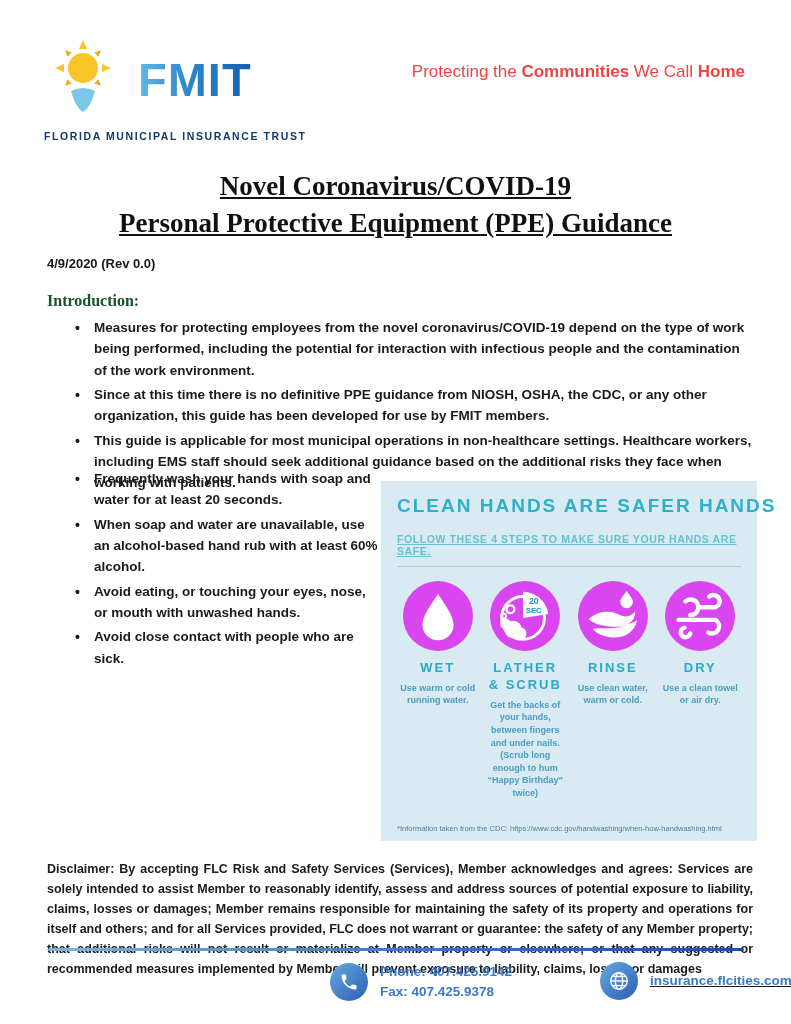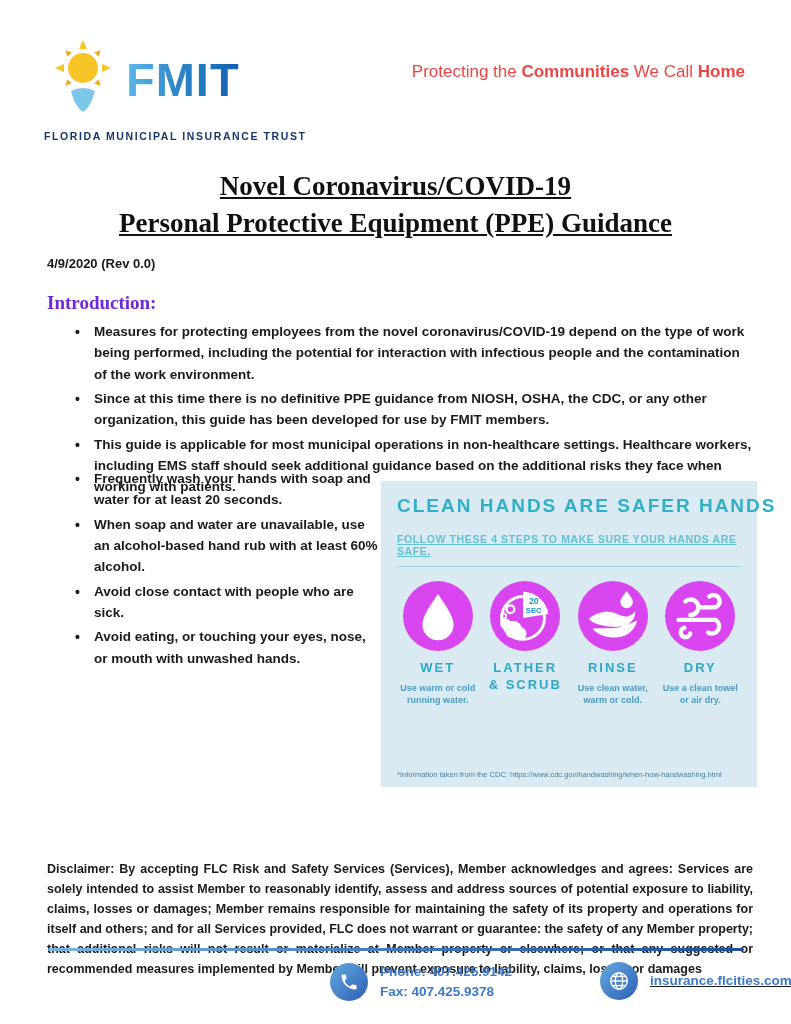--- a/index.html
+++ b/index.html
@@ -4,21 +4,21 @@
 <style>
   * { margin:0; padding:0; box-sizing:border-box; }
   html,body { background:#888; }
   .page {
     position:relative; width:791px; height:1024px; margin:0 auto;
     background:#ffffff; overflow:hidden;
     font-family:"Liberation Sans", sans-serif; color:#1a1a1a;
   }
   
   .logo { position:absolute; left:44px; top:34px; }
-  .logo-top { display:flex; align-items:center; gap:2px; }
+  .logo-top { display:flex; align-items:center; gap:14px; }
   .fmit-word {
     font-size:47px; font-weight:800; letter-spacing:1px; line-height:1;
     color:#2a7fc4;
     background:linear-gradient(90deg,#5cb9e9 0%, #2e86c9 45%, #1160b0 100%);
     -webkit-background-clip:text; background-clip:text; -webkit-text-fill-color:transparent;
   }
   .logo-sub {
     margin-top:6px; font-size:10.5px; font-weight:700; letter-spacing:1.6px;
     color:#16386b; white-space:nowrap;
   }
@@ -29,34 +29,34 @@
   .tagline b { font-weight:700; }
   
   .doc-title {
     position:absolute; left:0; top:168px; width:100%; text-align:center;
     font-family:"Liberation Serif", serif; font-weight:700; font-size:27px;
     line-height:1.38; color:#111;text-decoration:underline;
   }
   .date-line { position:absolute; left:47px; top:256px; font-size:13px; font-weight:700; }
   
   .section-heading {
-    font-family:"Liberation Serif", serif; font-weight:700; font-size:19px;
-    color:#6d28d9; margin-bottom:7px;
+    font-family:"Liberation Serif", serif; font-weight:700; font-size:16px;
+    color:#14532d; margin-bottom:7px;
   }
   .intro { position:absolute; left:47px; top:292px; width:706px; }
   .hygiene { position:absolute; left:47px; top:468px; width:336px; }
   ul.bullets { list-style:none; margin-left:26px; }
   ul.bullets li {
     position:relative; padding-left:21px; font-size:13.5px; font-weight:600;
     line-height:1.58; margin-bottom:3px;
   }
   ul.bullets li::before { content:"•"; position:absolute; left:2px; top:0; font-size:14px; }
   
   .infographic {
-    position:absolute; left:381px; top:481px; width:376px; height:306px;
+    position:absolute; left:381px; top:481px; width:376px; height:360px;
     background:#d9eaf3; padding:14px 16px 10px 16px;
   }
   .ig-title { font-size:19px; font-weight:800; letter-spacing:2px; color:#2fb0c7; white-space:nowrap; }
   .ig-subtitle { margin-top:16px; font-size:10.5px; font-weight:600; letter-spacing:0.6px; color:#63c2d4;text-decoration:underline; }
   .ig-divider { border:none; border-top:1px solid #a5d3e2; margin:9px 0 14px 0; }
   .ig-steps { display:flex; gap:6px; }
   .ig-col { flex:1; text-align:center; }
   .ig-circle {
     width:70px; height:70px; border-radius:50%; background:#d946ef;
     margin:0 auto; display:flex; justify-content:center;
@@ -124,22 +124,22 @@
       <li>Measures for protecting employees from the novel coronavirus/COVID-19 depend on the type of work being performed, including the potential for interaction with infectious people and the contamination of the work environment.</li>
       <li>Since at this time there is no definitive PPE guidance from NIOSH, OSHA, the CDC, or any other organization, this guide has been developed for use by FMIT members.</li>
       <li>This guide is applicable for most municipal operations in non-healthcare settings. Healthcare workers, including EMS staff should seek additional guidance based on the additional risks they face when working with patients.</li>
     </ul>
   </div>
 
   <div class="hygiene">
     <ul class="bullets">
       <li>Frequently wash your hands with soap and water for at least 20 seconds.</li>
       <li>When soap and water are unavailable, use an alcohol-based hand rub with at least 60% alcohol.</li>
+      <li>Avoid eating, or touching your eyes, nose, or mouth with unwashed hands.</li>
       <li>Avoid close contact with people who are sick.</li>
-      <li>Avoid eating, or touching your eyes, nose, or mouth with unwashed hands.</li>
     </ul>
   </div>
 
   <div class="infographic">
     <div class="ig-title">CLEAN HANDS ARE SAFER HANDS</div>
     <div class="ig-subtitle">FOLLOW THESE 4 STEPS TO MAKE SURE YOUR HANDS ARE SAFE.</div>
     <hr class="ig-divider">
     <div class="ig-steps">
 
       <div class="ig-col">
@@ -163,20 +163,21 @@
             <circle cx="16" cy="44" r="5.5" fill="#ffffff"></circle>
             <circle cx="31" cy="54" r="6.5" fill="#ffffff"></circle>
             <circle cx="21" cy="29" r="4" fill="none" stroke="#ffffff" stroke-width="2.4"></circle>
             <circle cx="14" cy="36" r="2.6" fill="none" stroke="#ffffff" stroke-width="2"></circle>
           </svg>
         </div>
         <div class="ig-label">
             <div>LATHER</div>
             <div>&amp; SCRUB</div>
           </div>
+        <div class="ig-caption">Get the backs of your hands, between fingers and under nails. (Scrub long enough to hum “Happy Birthday” twice)</div>
       </div>
 
       <div class="ig-col">
         <div class="ig-circle">
           <svg width="70" height="70" viewBox="0 0 72 72">
             <path d="M50 10 c-3.5 5.5 -6.5 8.5 -6.5 11.5 a6.5 6.5 0 0 0 13 0 c0 -3 -3 -6 -6.5 -11.5 z" fill="#ffffff"></path>
             <path d="M11 39 C21 30 34 30 43 35 C49 38 55 36 59 31 C59 42 50 47 40 47 C28 47 17 45 11 39 Z" fill="#ffffff"></path>
             <path d="M15 49 C25 48 38 50 47 46 C53 43 58 43 61 40 C58 53 47 59 35 58 C26 57 19 54 15 49 Z" fill="#ffffff"></path>
           </svg>
         </div>

